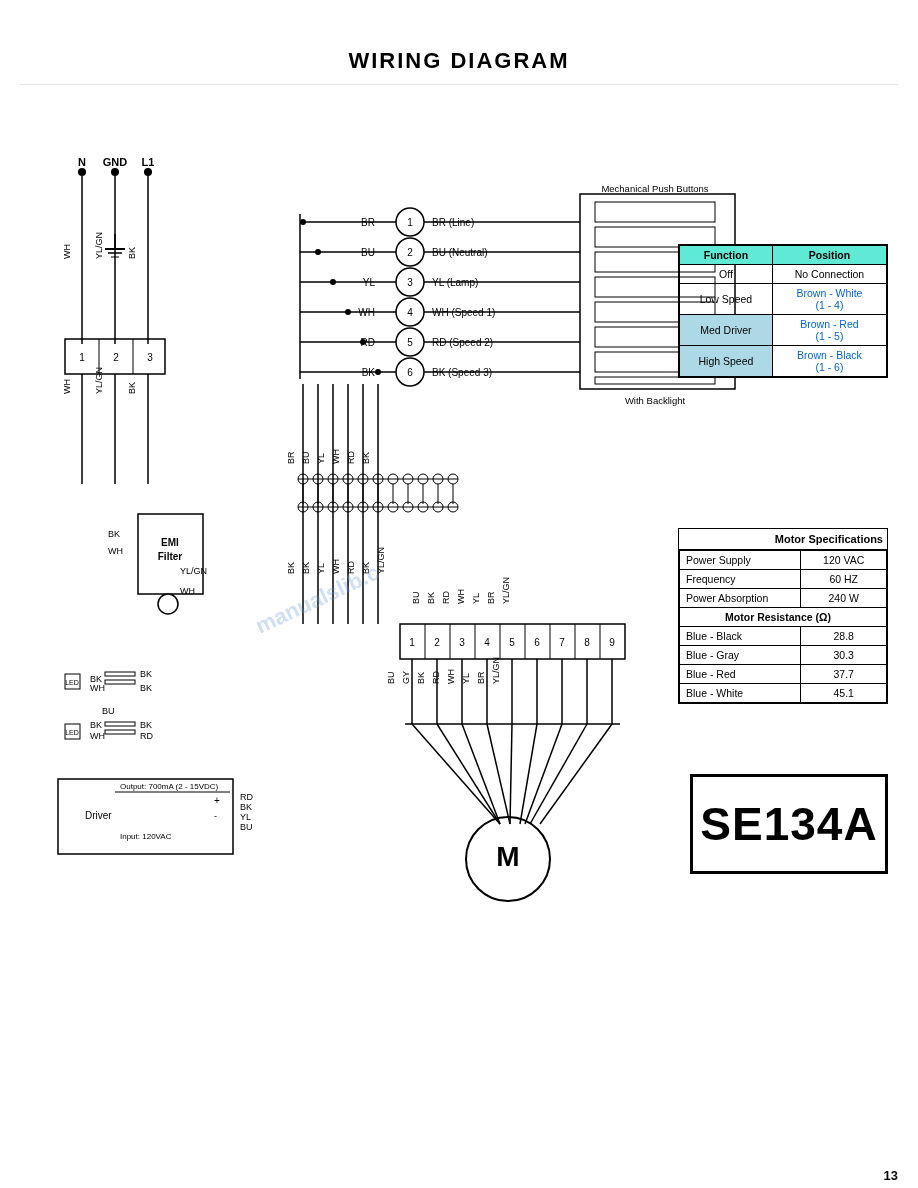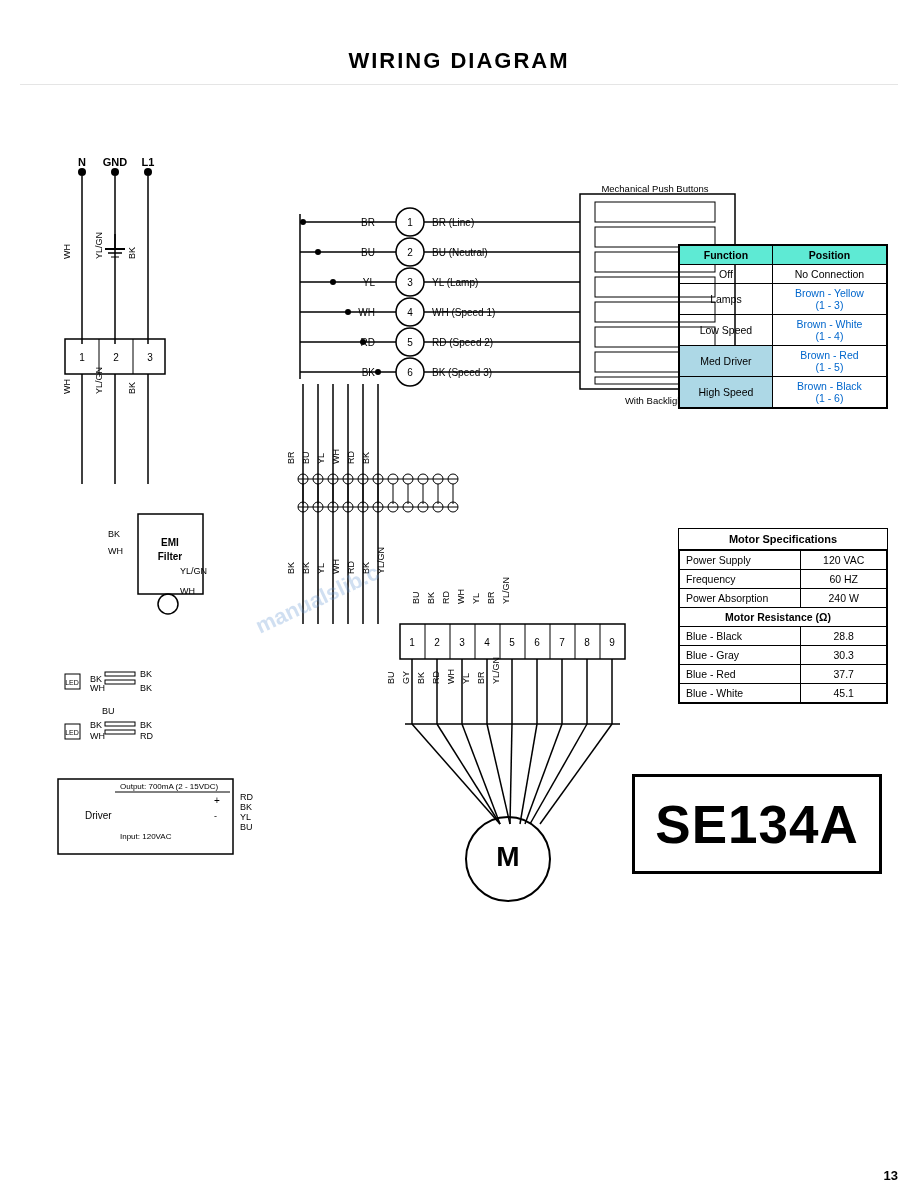--- a/index.html
+++ b/index.html
@@ -77,21 +77,21 @@
       position: absolute;
       right: 10px;
       bottom: 200px;
       width: 210px;
       border: 1.5px solid #000;
       border-collapse: collapse;
       font-size: 10.5px;
     }
 
     .motor-specs-table .table-title {
-      text-align: center;
+      text-align: right;
       font-weight: bold;
       padding: 4px;
       background: #fff;
       border-bottom: 1.5px solid #000;
       font-size: 11px;
     }
 
     .motor-specs-table table {
       width: 100%;
       border-collapse: collapse;
@@ -111,29 +111,29 @@
     .motor-specs-table .section-header {
       background: #fff;
       font-weight: bold;
       text-align: center !important;
       border-top: 1.5px solid #000;
     }
 
     
     .model-box {
       position: absolute;
-      right: 16px;
+      right: 10px;
       bottom: 30px;
-      width: 250px;
+      width: 198px;
       height: 100px;
       border: 3px solid #000;
       display: flex;
       align-items: center;
       justify-content: center;
-      font-size: 53px;
+      font-size: 46px;
       font-weight: bold;
       letter-spacing: 1px;
     }
 
     
     .page-number {
       position: absolute;
       bottom: 5px;
       right: 20px;
       font-size: 13px;
@@ -466,24 +466,20 @@
         <tbody>
             <tr>
           <th>Function</th>
           <th>Position</th>
         </tr>
         <tr>
           <td>Off</td>
           <td>No Connection</td>
         </tr>
         <tr>
-          <td>Lamps</td>
-          <td style="color:#0066cc;">Brown - Yellow<br>(1 - 3)</td>
-        </tr>
-        <tr>
           <td>Low Speed</td>
           <td style="color:#0066cc;">Brown - White<br>(1 - 4)</td>
         </tr>
         <tr>
           <td class="td-highlight">Med Driver</td>
           <td style="color:#0066cc;">Brown - Red<br>(1 - 5)</td>
         </tr>
         <tr>
           <td class="td-highlight">High Speed</td>
           <td style="color:#0066cc;">Brown - Black<br>(1 - 6)</td>

